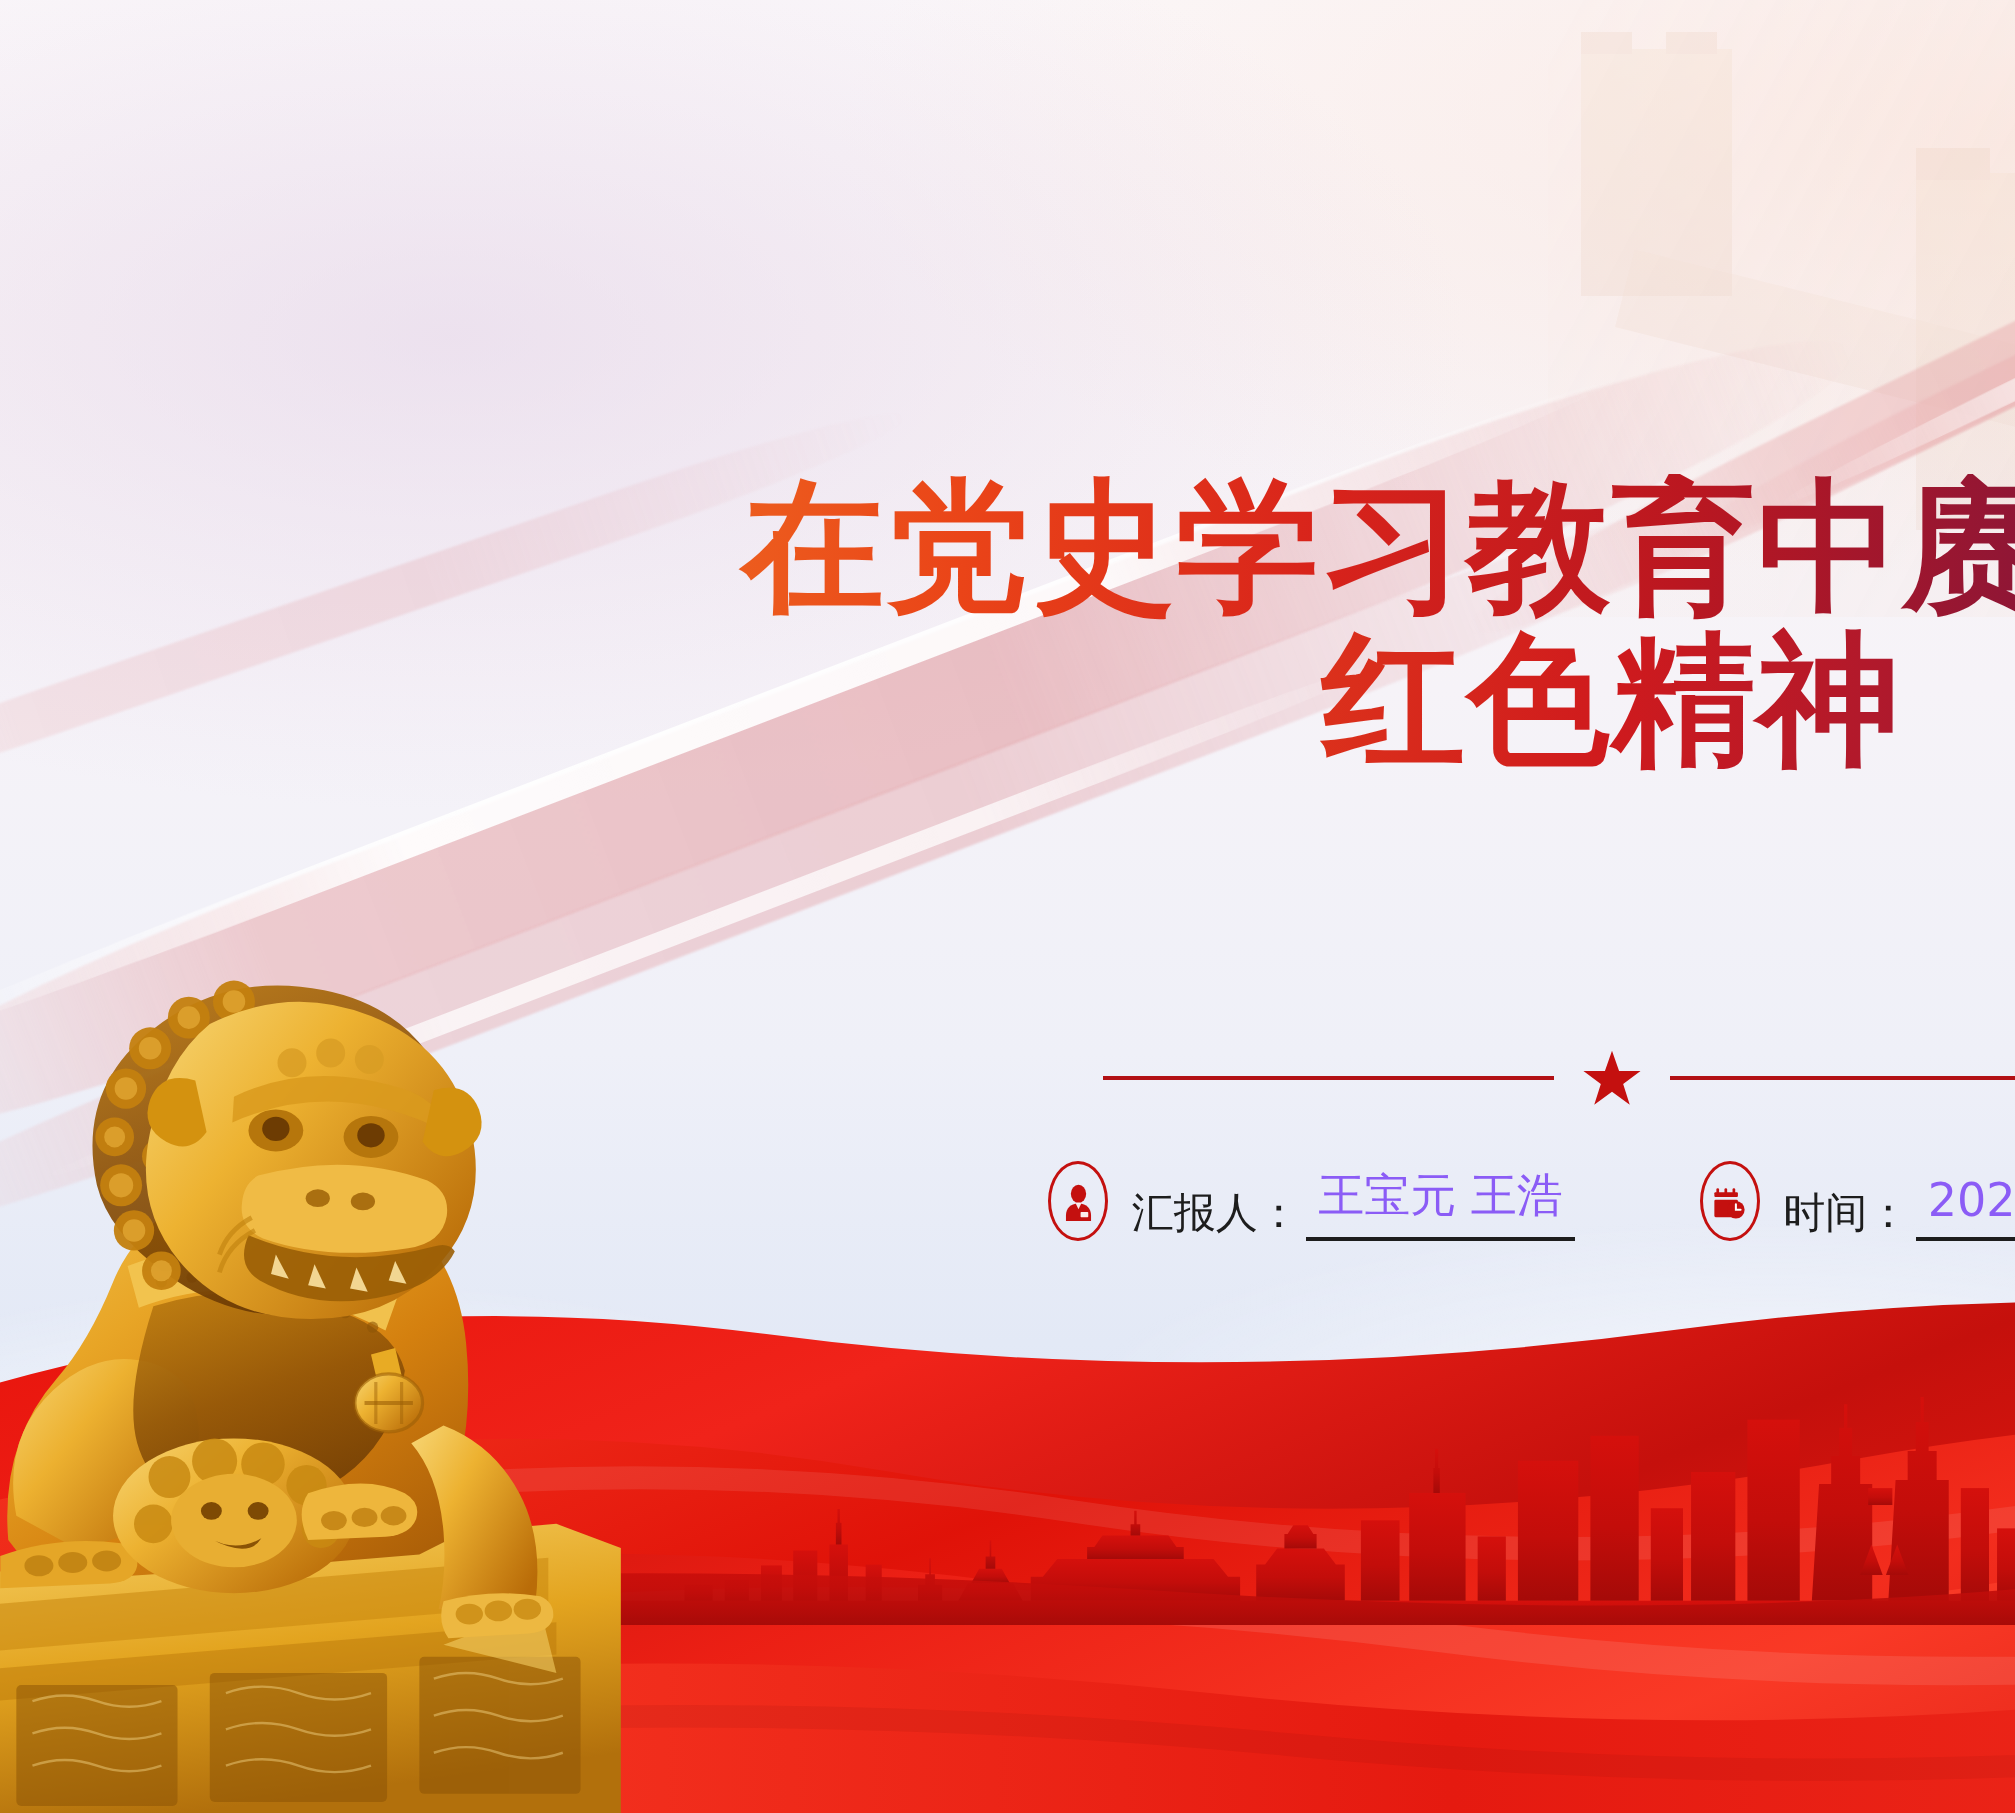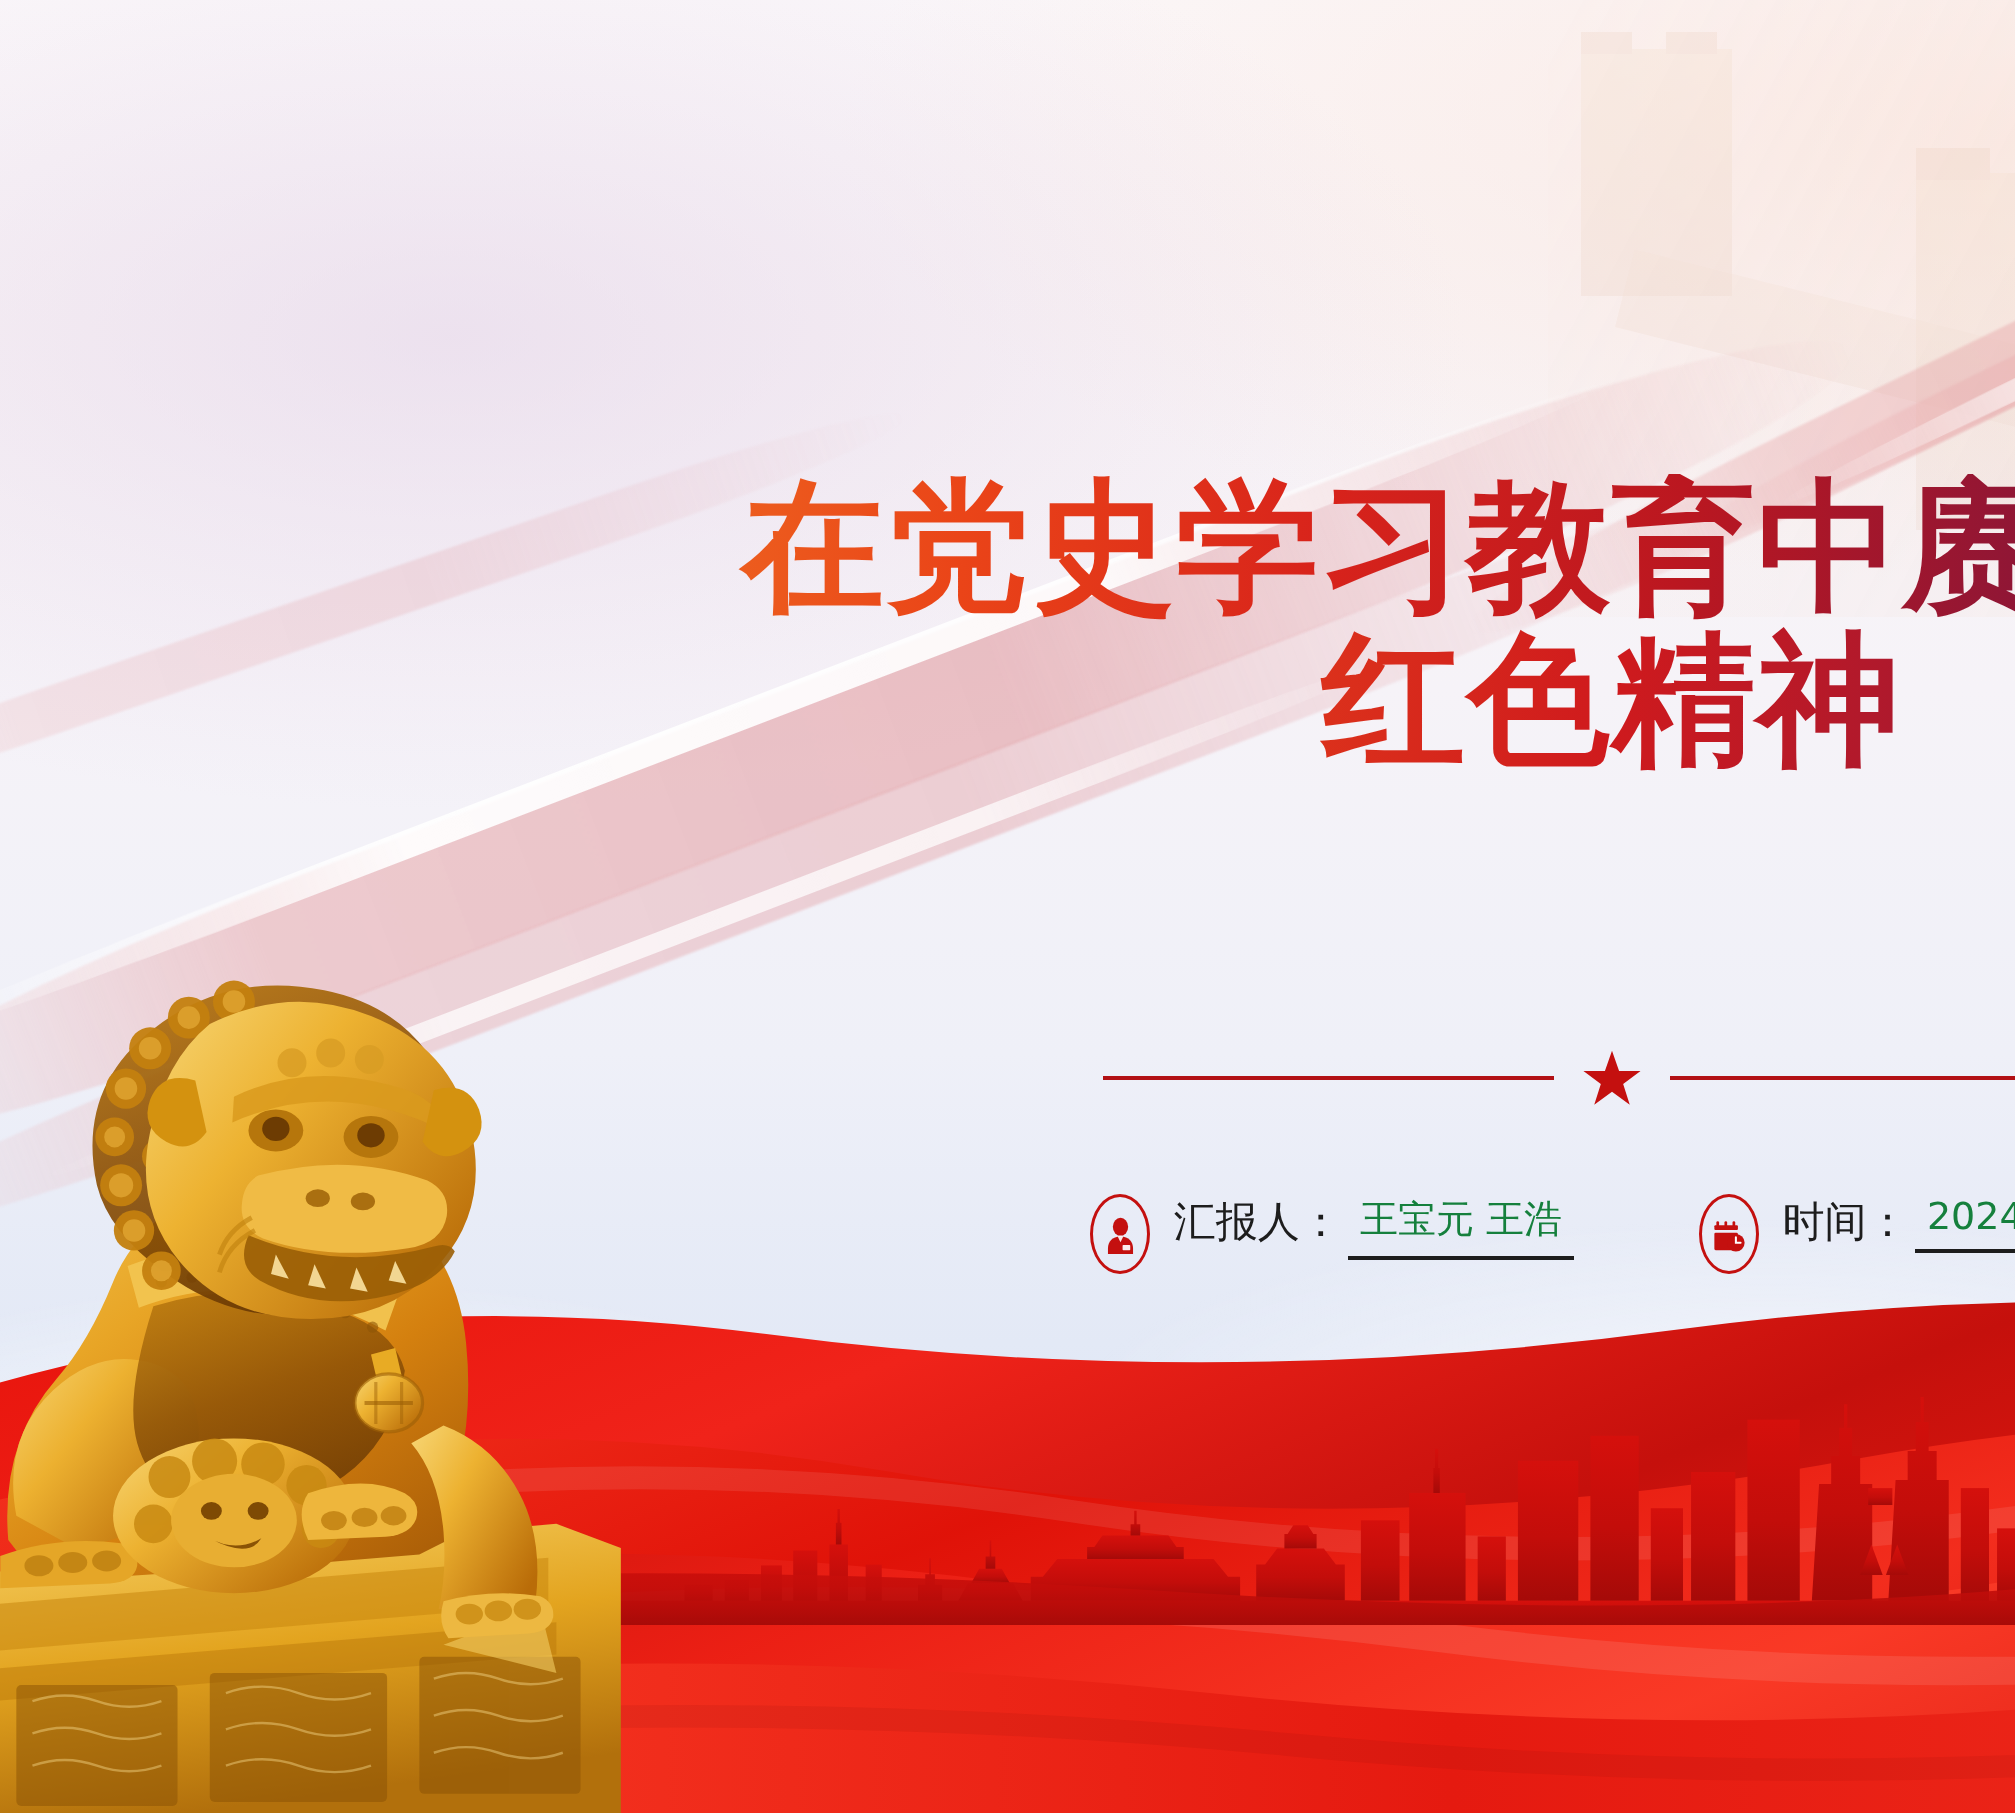--- a/index.html
+++ b/index.html
@@ -125,33 +125,33 @@
     gap:0;z-index:6;
   }
   .div-line{height:3.6px;width:451px;background:#b21014;}
   .div-star{width:60px;height:60px;margin:0 28px;display:block;}
   
   .meta{
     position:absolute;left:0;right:0;top:1161px;
     display:flex;align-items:center;justify-content:center;
     z-index:6;
   }
-  .meta-item{display:flex;align-items:flex-start;margin-top:33px;}
+  .meta-item{display:flex;align-items:flex-end;}
   .meta-icon{
     width:60px;height:80px;border:3.6px solid #c4100f;
     border-radius:50%;
     display:flex;align-items:center;justify-content:center;
     flex:0 0 auto;
   }
   .meta-label{
     font-size:42px;color:#1d1d1d;margin-left:23.4px;white-space:nowrap;
     font-family:"DejaVu Sans","Liberation Sans",sans-serif;
   }
   .meta-value{
-    font-size:38px;color:#15803d;white-space:nowrap;
+    font-size:46px;color:#8b5cf6;white-space:nowrap;
     border-bottom:4.4px solid #1d1d1d;
     padding:0 12px 10.5px 12px;margin-left:6.4px;
     font-family:"DejaVu Sans","Liberation Sans",sans-serif;
   }
   .meta-gap{width:125px;}
   
   .ribbons{position:absolute;left:0;right:0;bottom:0;height:605px;z-index:3;}
   
   .skyline{position:absolute;left:0;right:0;bottom:189px;height:306px;z-index:4;}
   

